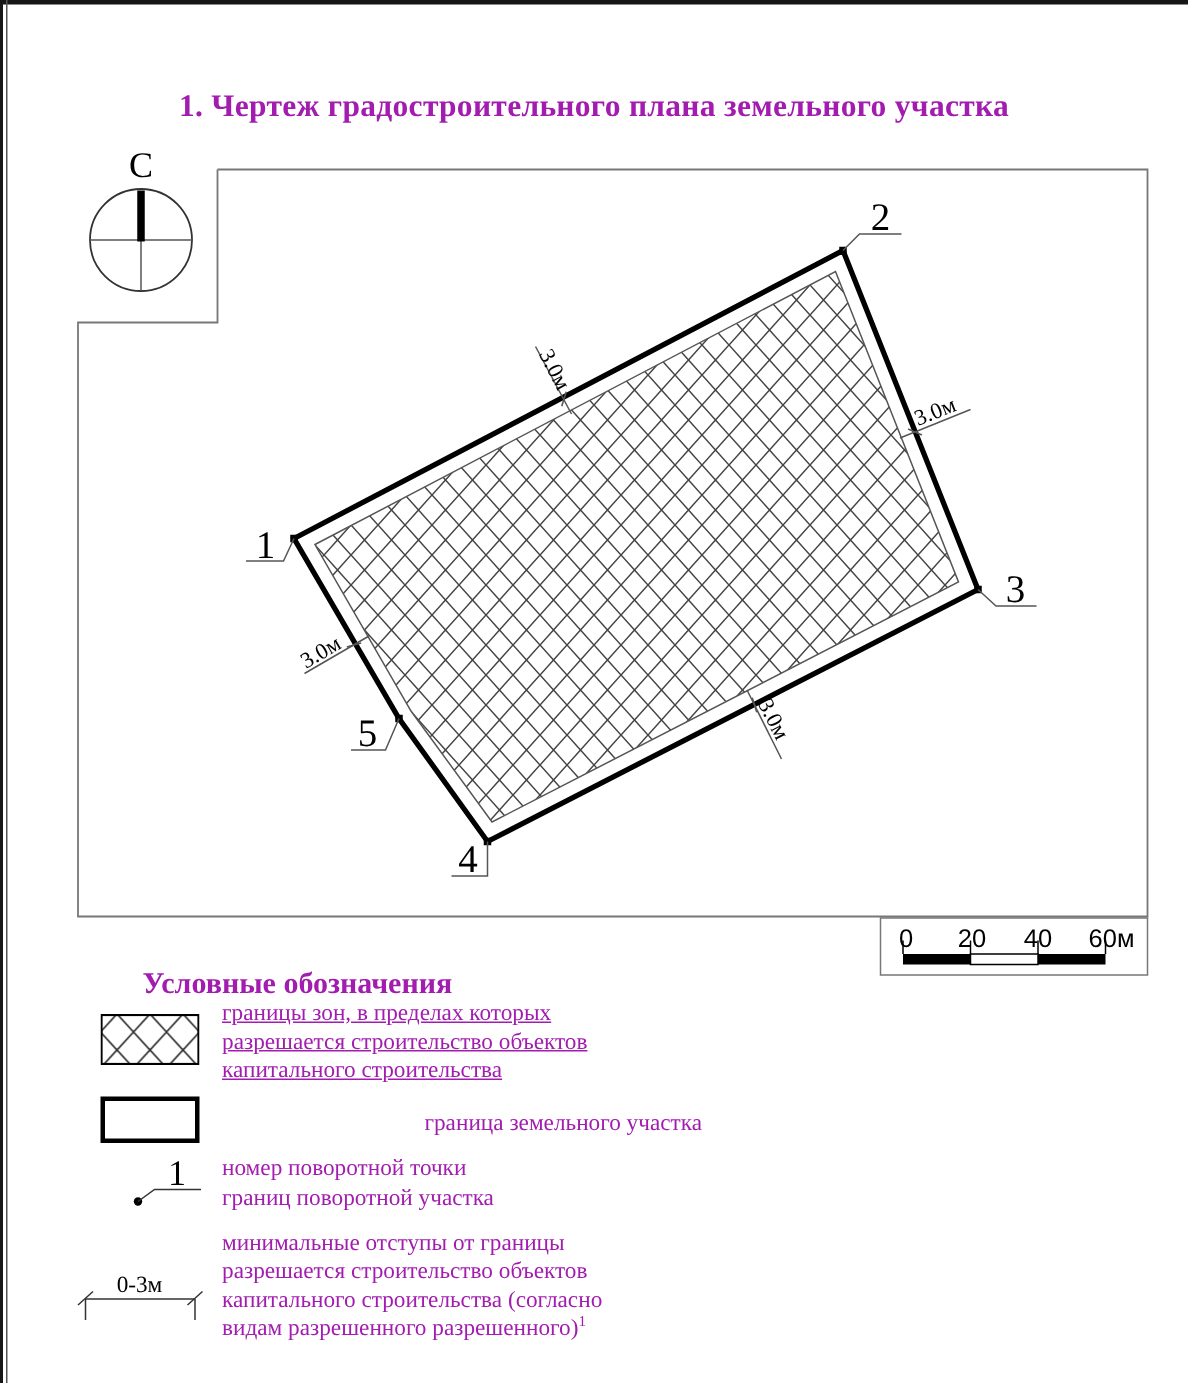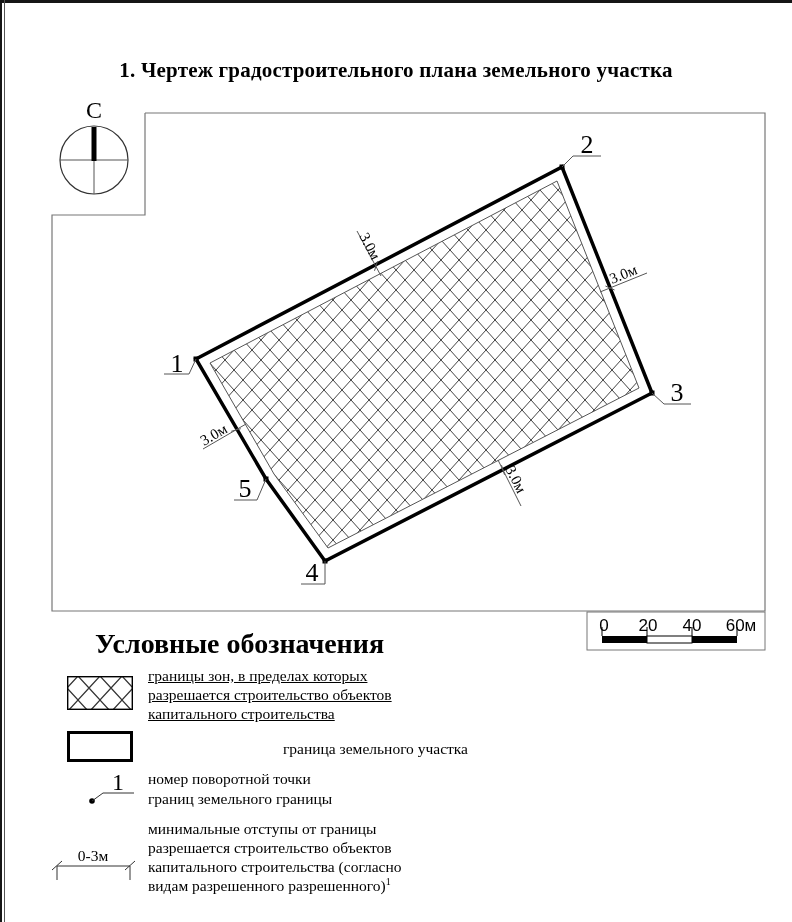--- a/index.html
+++ b/index.html
@@ -1,24 +1,24 @@
 <!DOCTYPE html>
 <html><head>
 <meta charset="utf-8">
 <style>
   html,body{margin:0;padding:0;background:#fff;}
   #page{position:relative;width:792px;height:922px;background:#ffffff;overflow:hidden;
-        font-family:"Liberation Serif", serif;color:#000000;}
+        font-family:"Liberation Serif", serif;color:#a21caf;}
   .edge-top{position:absolute;left:0;top:0;width:792px;height:3px;background:#161616;}
   .edge-left-a{position:absolute;left:0;top:0;width:2px;height:922px;background:#161616;}
   .edge-left-b{position:absolute;left:4px;top:0;width:1px;height:922px;background:#555;}
   .doc-title{position:absolute;left:0;right:0;top:58px;text-align:center;
              font-size:21px;font-weight:bold;letter-spacing:0.2px;}
   svg{position:absolute;left:0;top:0;}
-  .legend-title{position:absolute;left:95px;top:628px;font-size:28px;font-weight:bold;}
+  .legend-title{position:absolute;left:95px;top:645px;font-size:20px;font-weight:bold;}
   .lg-text{position:absolute;left:148px;font-size:15.5px;line-height:19px;width:320px;}
   .lg-text.t1{top:666px;text-decoration:underline;}
   .lg-text.t2{top:739px;text-align:right;}
   .lg-text.t3{top:769px;line-height:20px;}
   .lg-text.t4{top:819px;}
   .swatch1{position:absolute;left:67px;top:676px;width:66px;height:34px;}
   .swatch2{position:absolute;left:67px;top:731px;width:60px;height:25px;border:3.5px solid #000;background:#fff;}
   .sym3{position:absolute;left:58px;top:762px;}
   .sym4{position:absolute;left:45px;top:838px;}
   sup{font-size:10px;vertical-align:super;line-height:0;}
@@ -135,21 +135,21 @@
     <div>граница земельного участка</div>
   </div>
 
   <svg class="sym3" width="85" height="45">
     <circle cx="34" cy="39" r="2.8" fill="#000"></circle>
     <polyline points="34,39 45,31 76,31" fill="none" stroke="#333" stroke-width="1"></polyline>
     <text x="60" y="28" font-size="24" text-anchor="middle">1</text>
   </svg>
   <div class="lg-text t3">
     <div>номер поворотной точки</div>
-    <div>границ земельного границы</div>
+    <div>границ поворотной участка</div>
   </div>
 
   <svg class="sym4" width="100" height="50">
     <g stroke="#333" stroke-width="1" fill="none">
       <line x1="12" y1="28" x2="85" y2="28"></line>
       <line x1="12" y1="28" x2="12" y2="42"></line>
       <line x1="85" y1="28" x2="85" y2="42"></line>
       <line x1="7" y1="32" x2="17" y2="23"></line>
       <line x1="80" y1="32" x2="90" y2="23"></line>
     </g>

